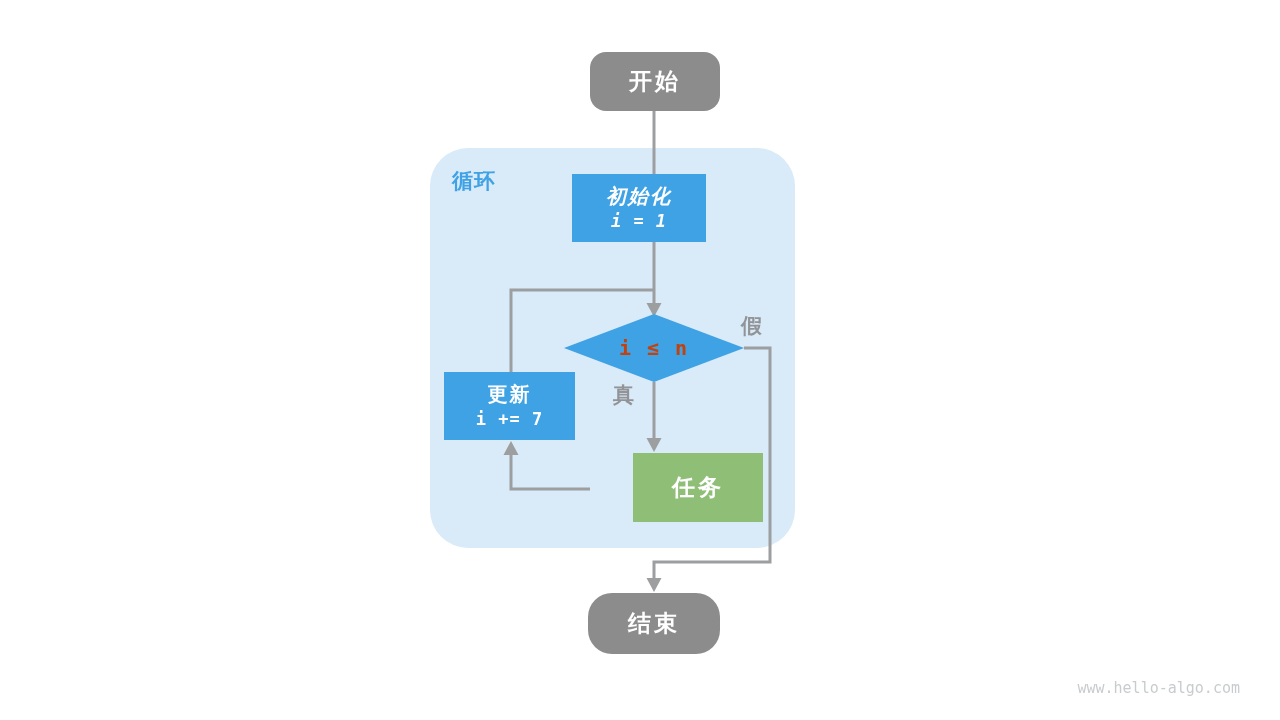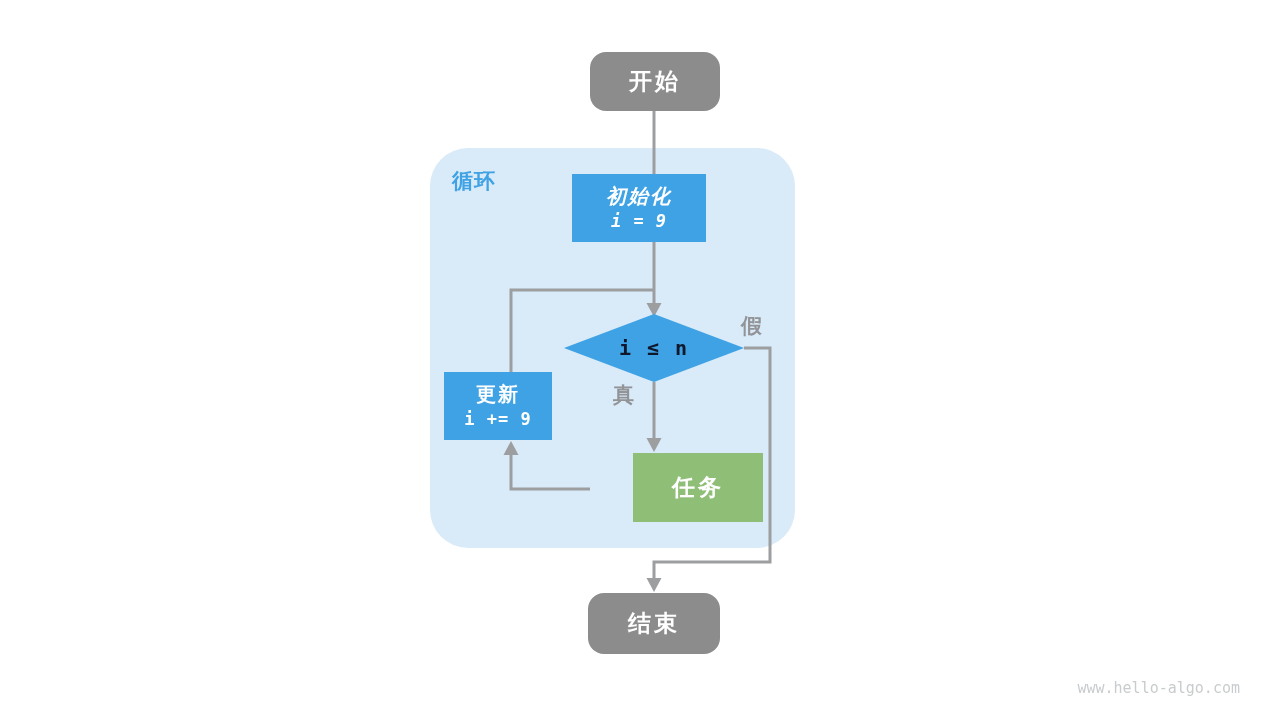--- a/index.html
+++ b/index.html
@@ -70,21 +70,21 @@
     background: var(--task-green);
     font-size: 23px; font-weight: 600; letter-spacing: 3px; margin-left: 43px;
   }
 
   .decision { position: absolute; left: 564px; top: 314px; width: 180px; height: 68px; z-index: 2; }
   .decision svg { position: absolute; left: 0; top: 0; width: 100%; height: 100%; }
   .decision svg polygon { fill: var(--accent-blue); }
   .decision .cond-text {
     position: absolute; left: 0; top: 0; width: 100%; height: 100%;
     display: flex; align-items: center; justify-content: center;
-    color: #0f172a;
+    color: #c2410c;
     font-family: "DejaVu Sans Mono", "Liberation Mono", monospace;
     font-size: 20px; font-weight: 700; letter-spacing: 2px;
   }
 
   .branch-label {
     position: absolute; z-index: 2;
     color: var(--label-gray);
     font-size: 21px; font-weight: 700;
   }
   .branch-true { left: 613px; top: 381px; }
@@ -119,40 +119,40 @@
     <path d="M744 348 H770 V562 H654 V579"></path>
     <polygon class="arrowhead" points="654,592 646.5,578 661.5,578"></polygon>
   </svg>
 
   <div class="node terminal" style="left:590px; top:52px; width:130px; height:59px;">
     <span>开始</span>
   </div>
 
   <div class="node process" style="left:572px; top:174px; width:134px; height:68px;font-style:italic;">
     <span class="proc-title">初始化</span>
-    <span class="code">i = 9</span>
+    <span class="code">i = 1</span>
   </div>
 
   <div class="decision">
     <svg viewBox="0 0 180 68">
       <polygon points="90,0 180,34 90,68 0,34"></polygon>
     </svg>
     <div class="cond-text">i ≤ n</div>
   </div>
 
   <div class="branch-label branch-true">真</div>
   <div class="branch-label branch-false">假</div>
 
-  <div class="node process" style="left:444px; top:372px; width:108px; height:68px;">
+  <div class="node process" style="left:444px; top:372px; width:131px; height:68px;">
     <span class="proc-title">更新</span>
-    <span class="code">i += 9</span>
+    <span class="code">i += 7</span>
   </div>
 
   <div class="node tasknode" style="left:590px; top:453px; width:130px; height:69px;">
     <span>任务</span>
   </div>
 
-  <div class="node terminal" style="left:588px; top:593px; width:132px; height:61px;">
+  <div class="node terminal" style="left:588px; top:593px; width:132px; height:61px;border-radius:24px;">
     <span>结束</span>
   </div>
 
   <div class="watermark">www.hello-algo.com</div>
 </div>
 
 </body></html>

